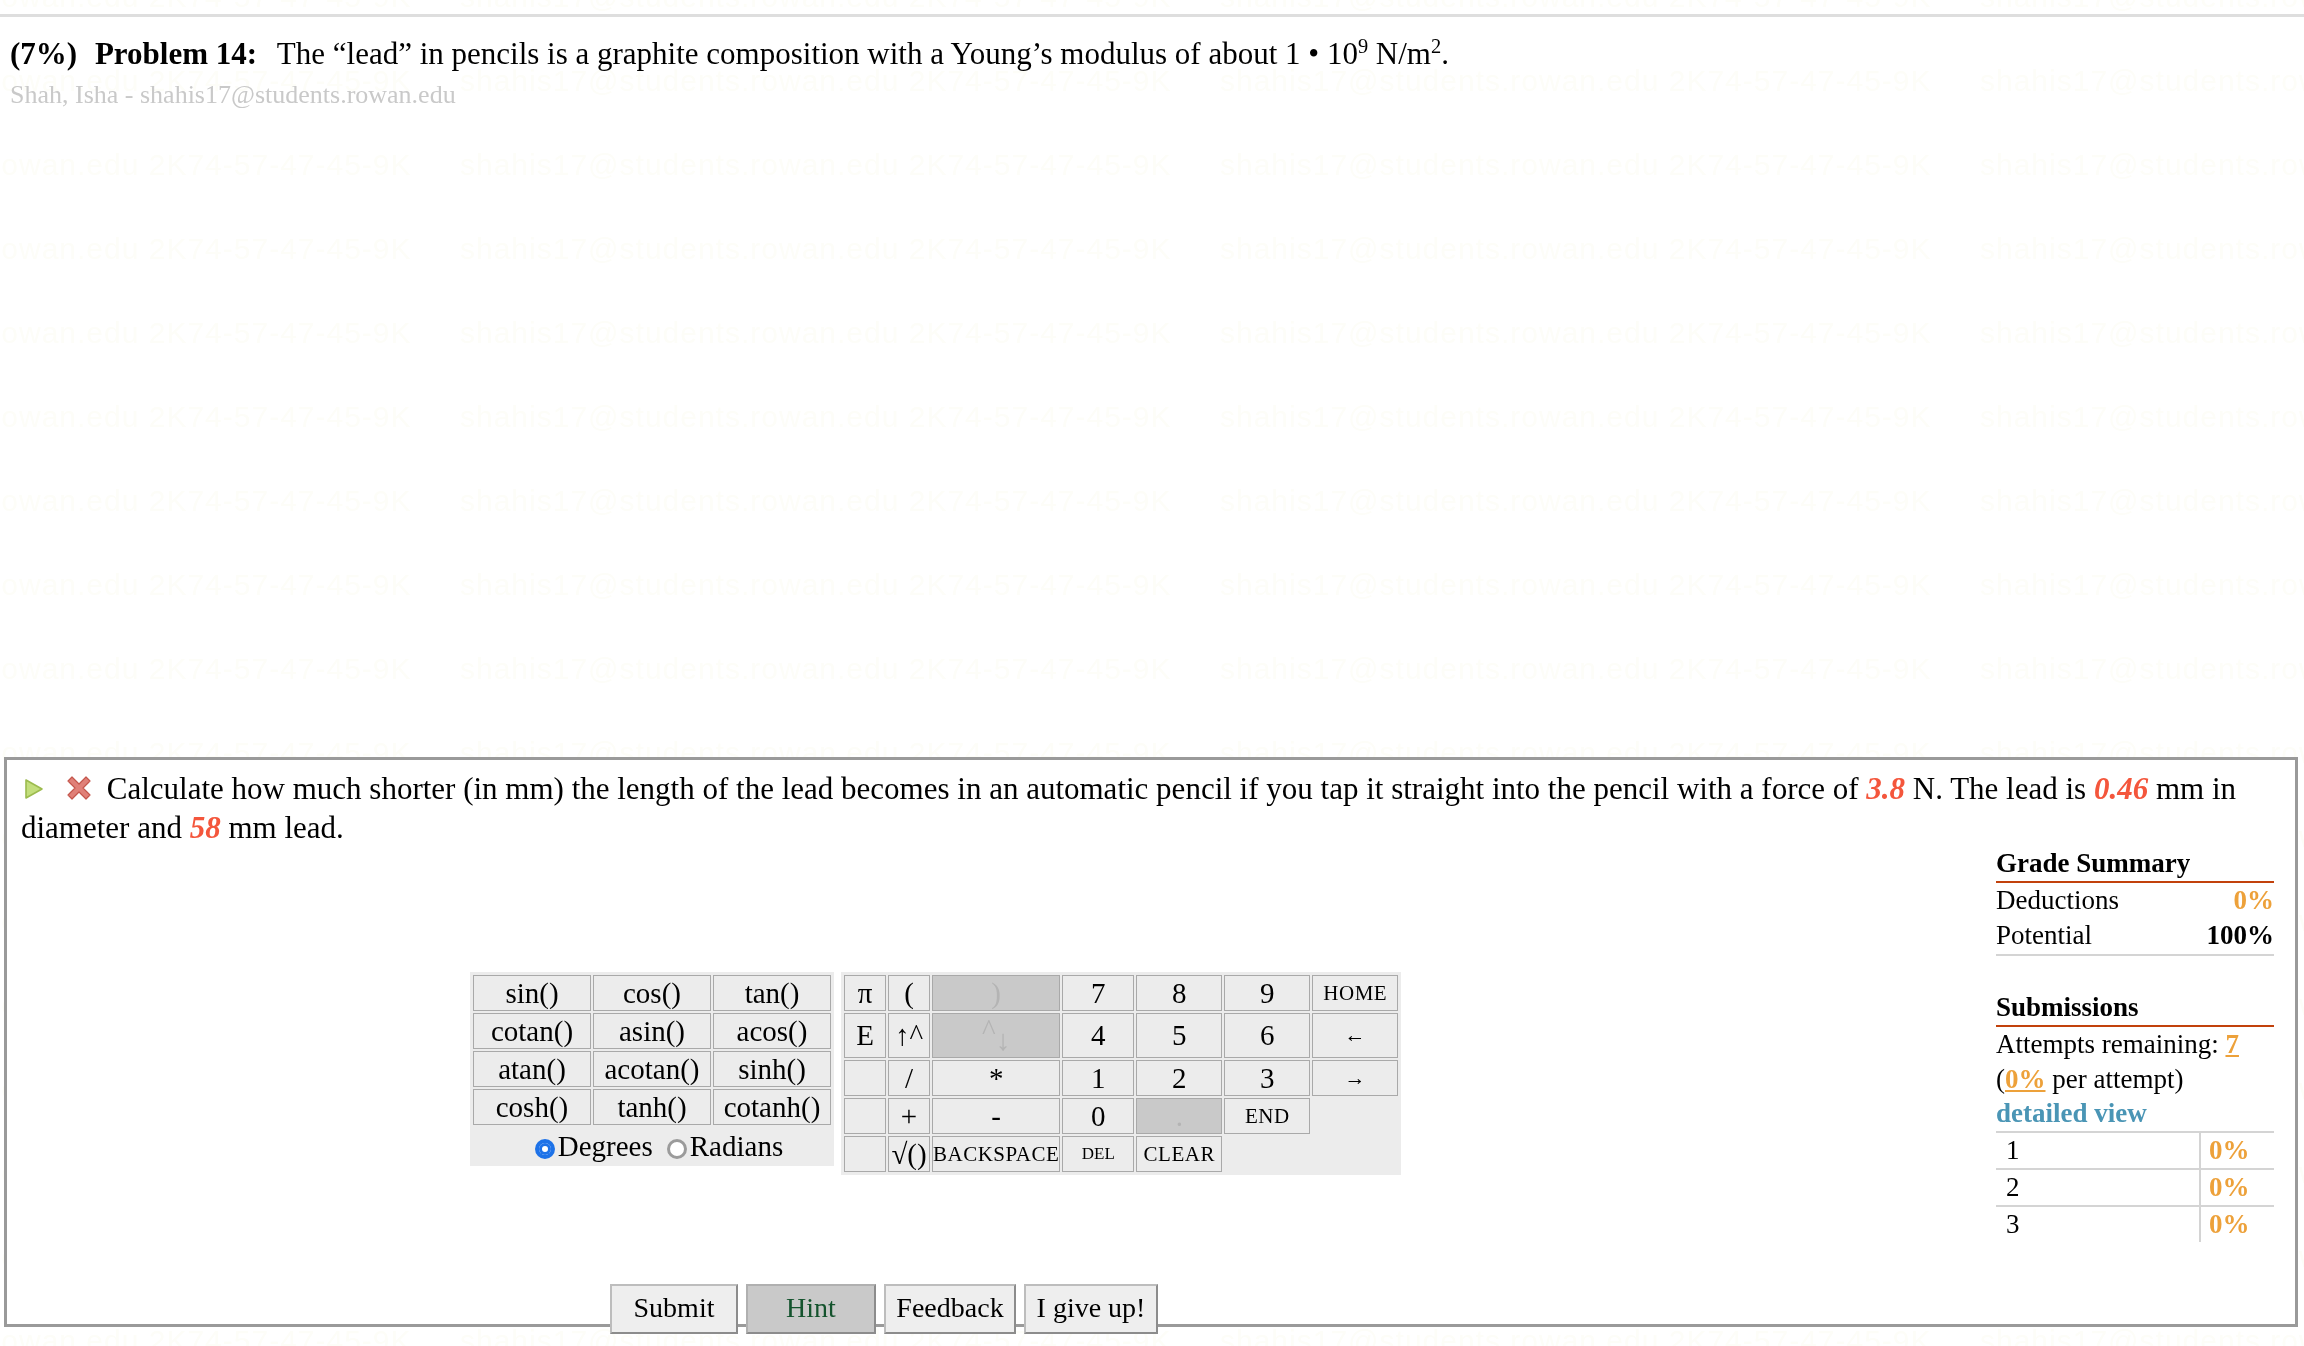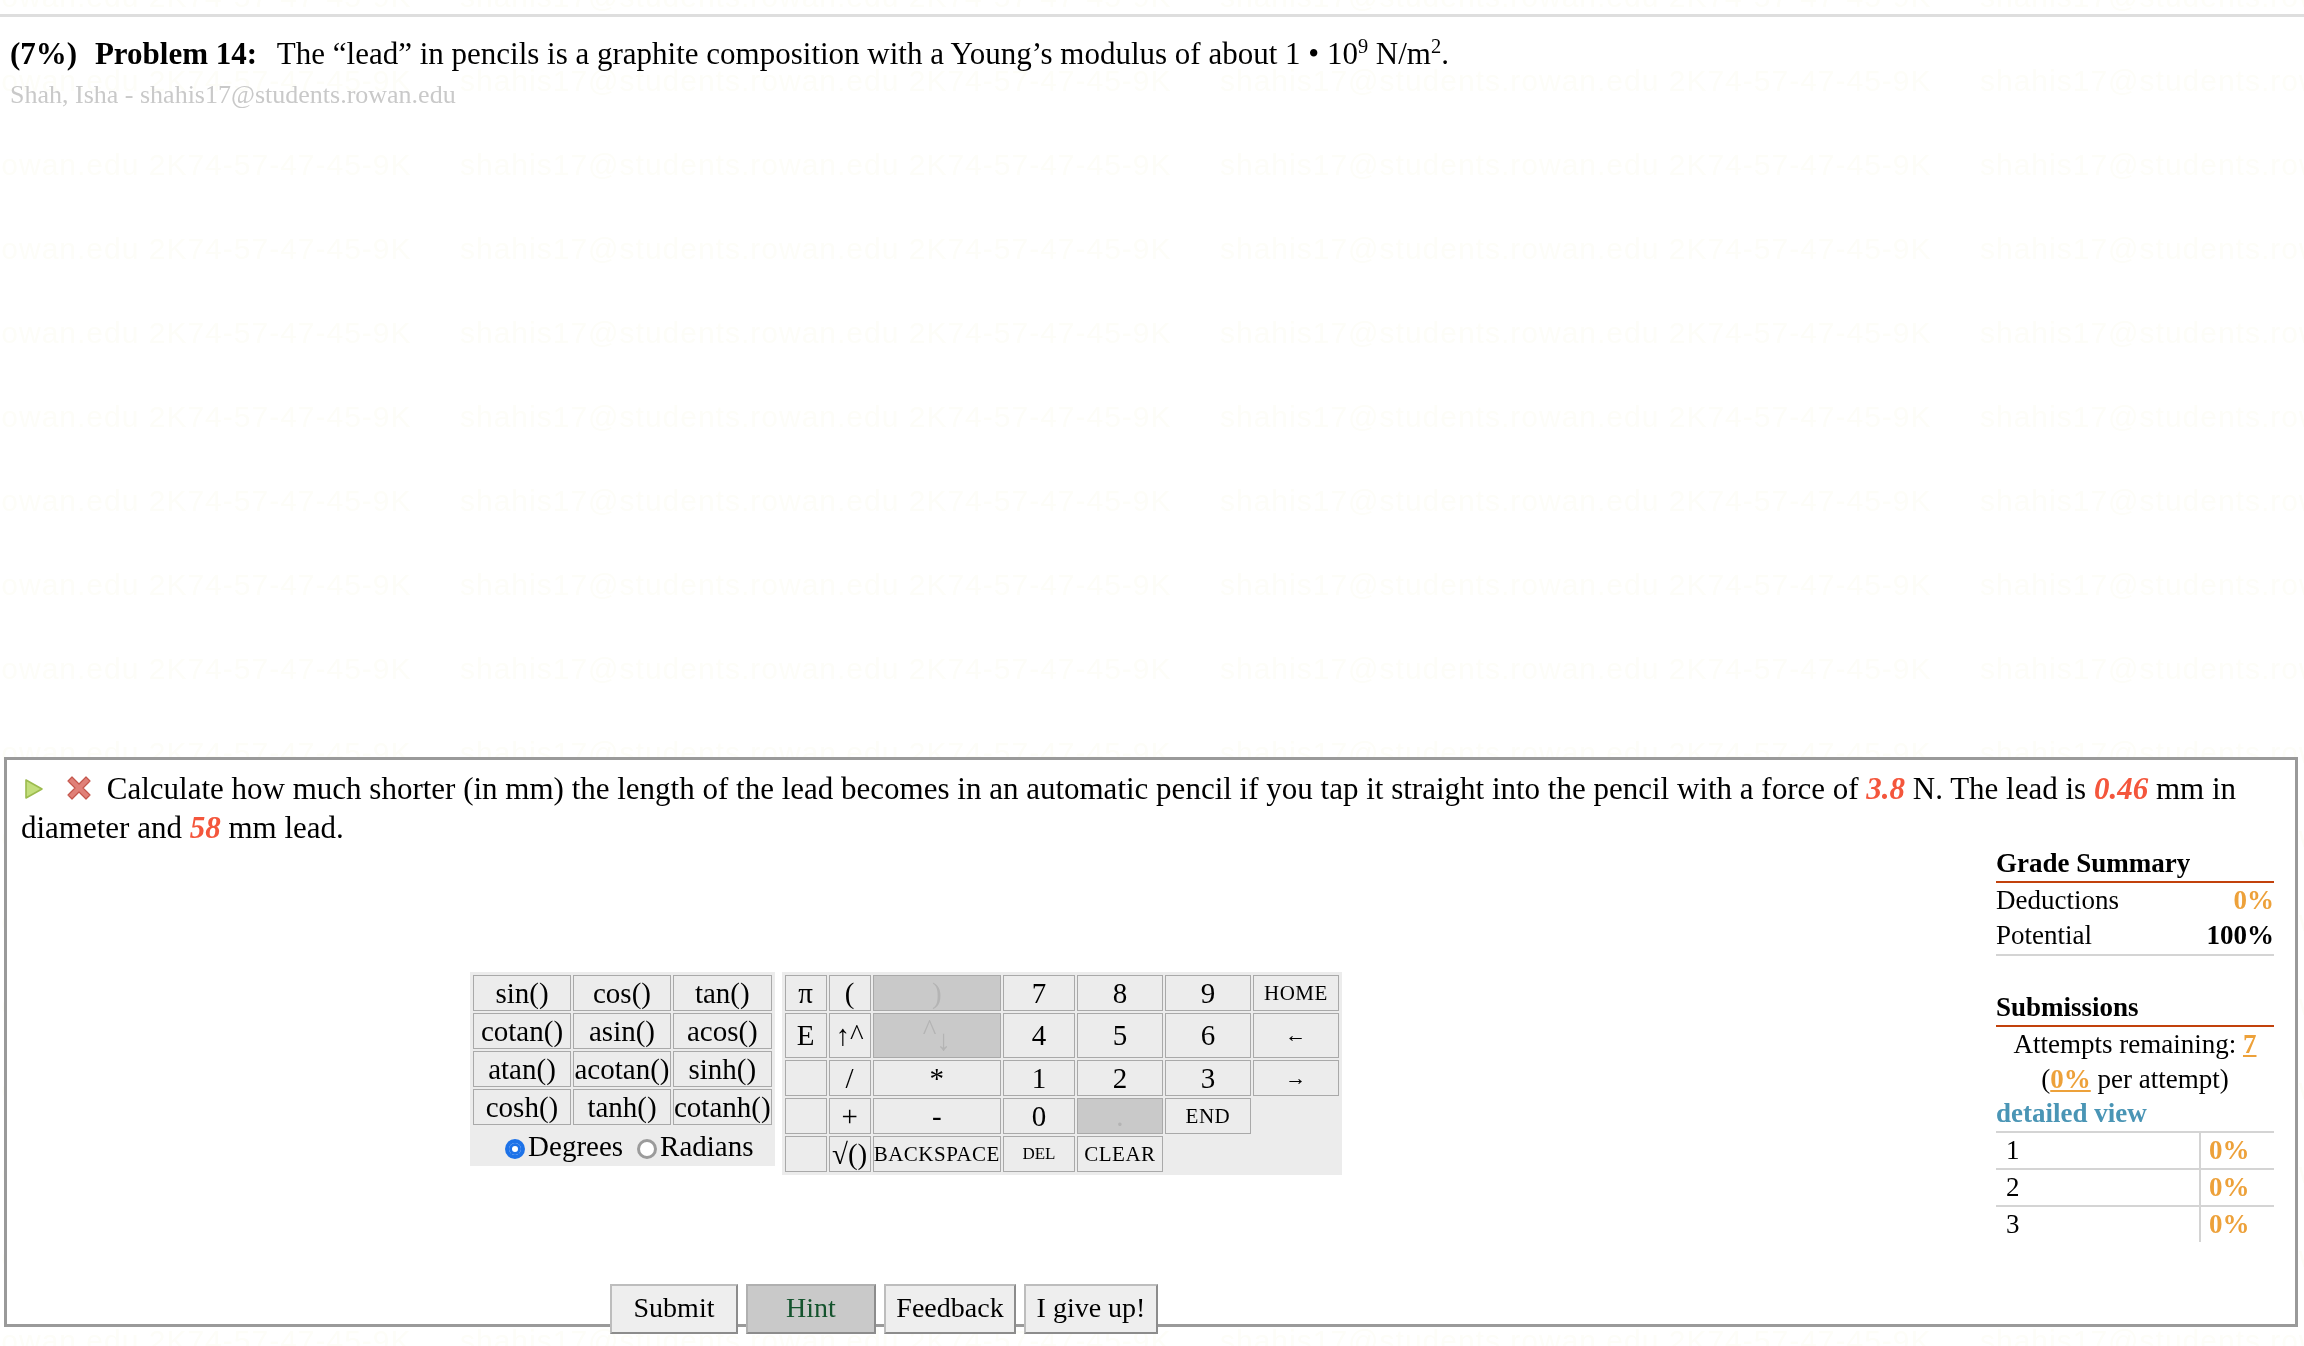--- a/index.html
+++ b/index.html
@@ -131,21 +131,21 @@
     vertical-align: middle;
     font-size: 29px;
     font-family: "Liberation Serif", serif;
     color: #000;
     height: 36px;
     padding: 0;
     cursor: default;
   }
   
   .trigtab { background: #ececec; padding: 1px; }
-  .trigtab td.fn { width: 98px; height: 36px; }
+  .trigtab td.fn { width: 118px; height: 36px; }
   .radio-cell {
     font-size: 29px;
     background: #ececec !important;
     border: none !important;
     padding-top: 3px !important;
   }
   .rb {
     display: inline-block;
     width: 20px; height: 20px;
     border-radius: 50%;
@@ -190,21 +190,21 @@
     padding-bottom: 2px;
   }
   .grade h3.sub { margin-top: 36px; }
   .grow {
     display: flex; justify-content: space-between;
     line-height: 1.28;
   }
   .grow .gv { font-weight: bold; }
   .orange { color: #eda13a; font-weight: bold; }
   .rule-bot { border-bottom: 2px solid #d4d4d4; height: 4px; }
-  .attempts { line-height: 1.25; margin-top: 1px; text-align: center; }
+  .attempts { line-height: 1.25; margin-top: 1px; }
   .u7 { color: #eda13a; font-weight: bold; text-decoration: underline; }
   .u0 { color: #eda13a; font-weight: bold; text-decoration: underline; }
   .dview {
     color: #4a95b5; font-weight: bold;
     text-decoration: none;
     display: block;
     line-height: 1.2;
   }
   table.subs {
     width: 278px;

